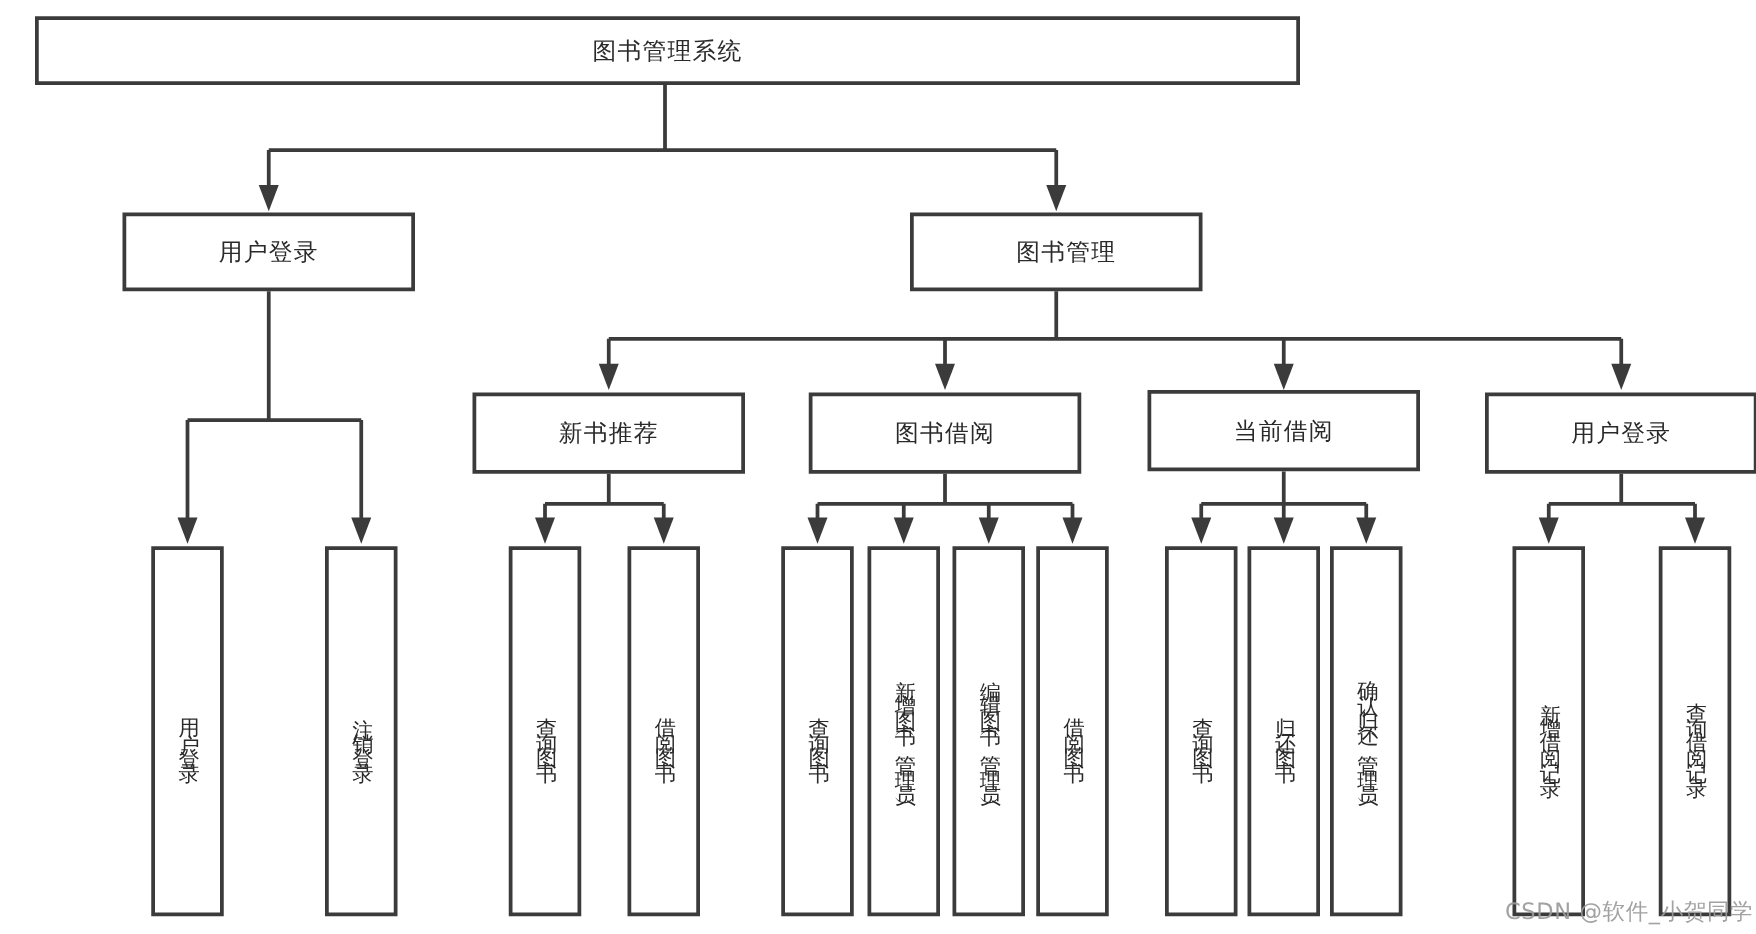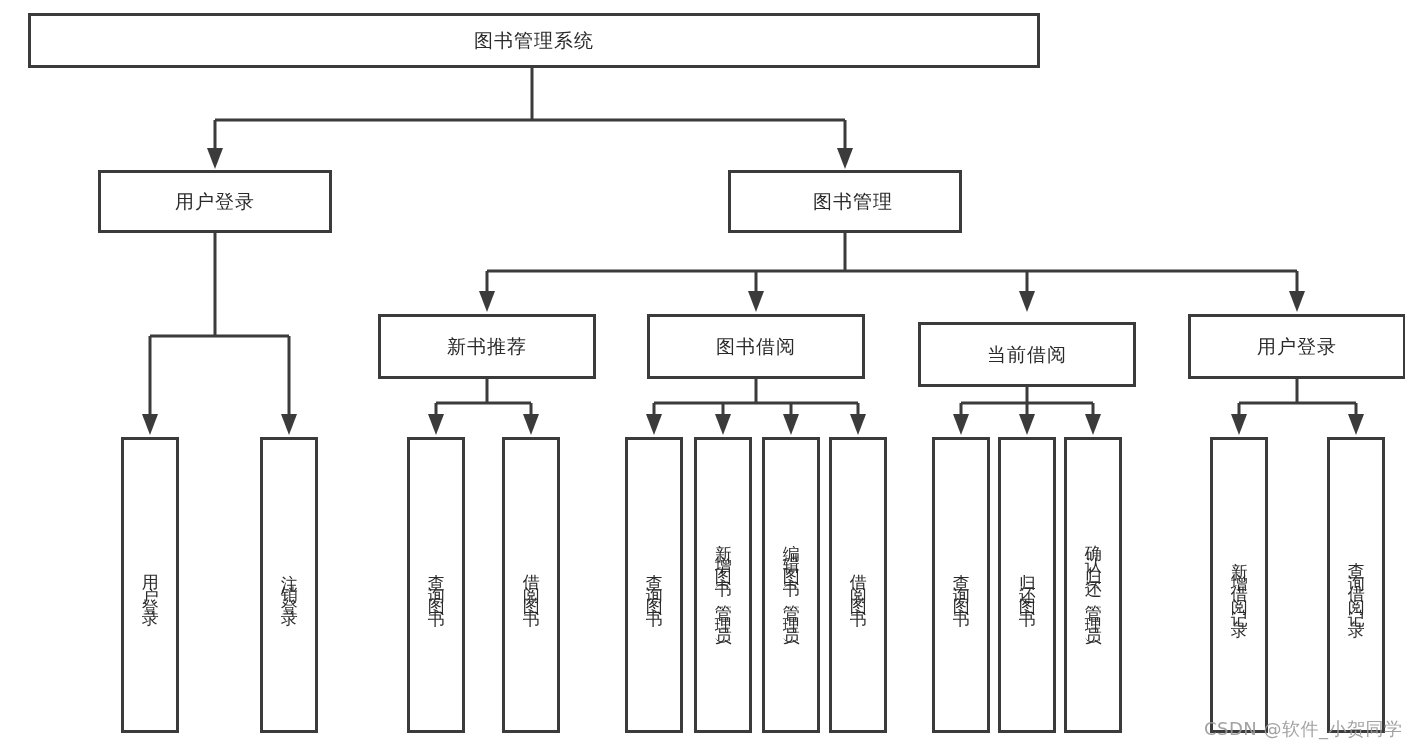--- a/index.html
+++ b/index.html
@@ -100,21 +100,21 @@
     </g>
   </svg>
 
   <div class="box hbox" style="left:12px;top:13px;width:1012px;height:55px;">图书管理系统</div>
 
   <div class="box hbox" style="left:82px;top:170px;width:234px;height:63px;">用户登录</div>
   <div class="box hbox" style="left:712px;top:170px;width:234px;height:63px;padding-left:16px;">图书管理</div>
 
   <div class="box hbox" style="left:631px;top:314px;width:218px;height:65px;">图书借阅</div>
   <div class="box hbox" style="left:362px;top:314px;width:218px;height:65px;">新书推荐</div>
-  <div class="box hbox" style="left:902px;top:322px;width:218px;height:65px;">当前借阅</div>
+  <div class="box hbox" style="left:902px;top:312px;width:218px;height:65px;">当前借阅</div>
   <div class="box hbox" style="left:1172px;top:314px;width:218px;height:65px;">用户登录</div>
 
   <div class="box vbox" style="left:105px;top:437px;width:58px;height:296px;">
     <span class="vtext">用户登录</span>
     </div>
   <div class="box vbox" style="left:244px;top:437px;width:58px;height:296px;">
     <span class="vtext">注销登录</span>
     </div>
 
   <div class="box vbox" style="left:391px;top:437px;width:58px;height:296px;">

